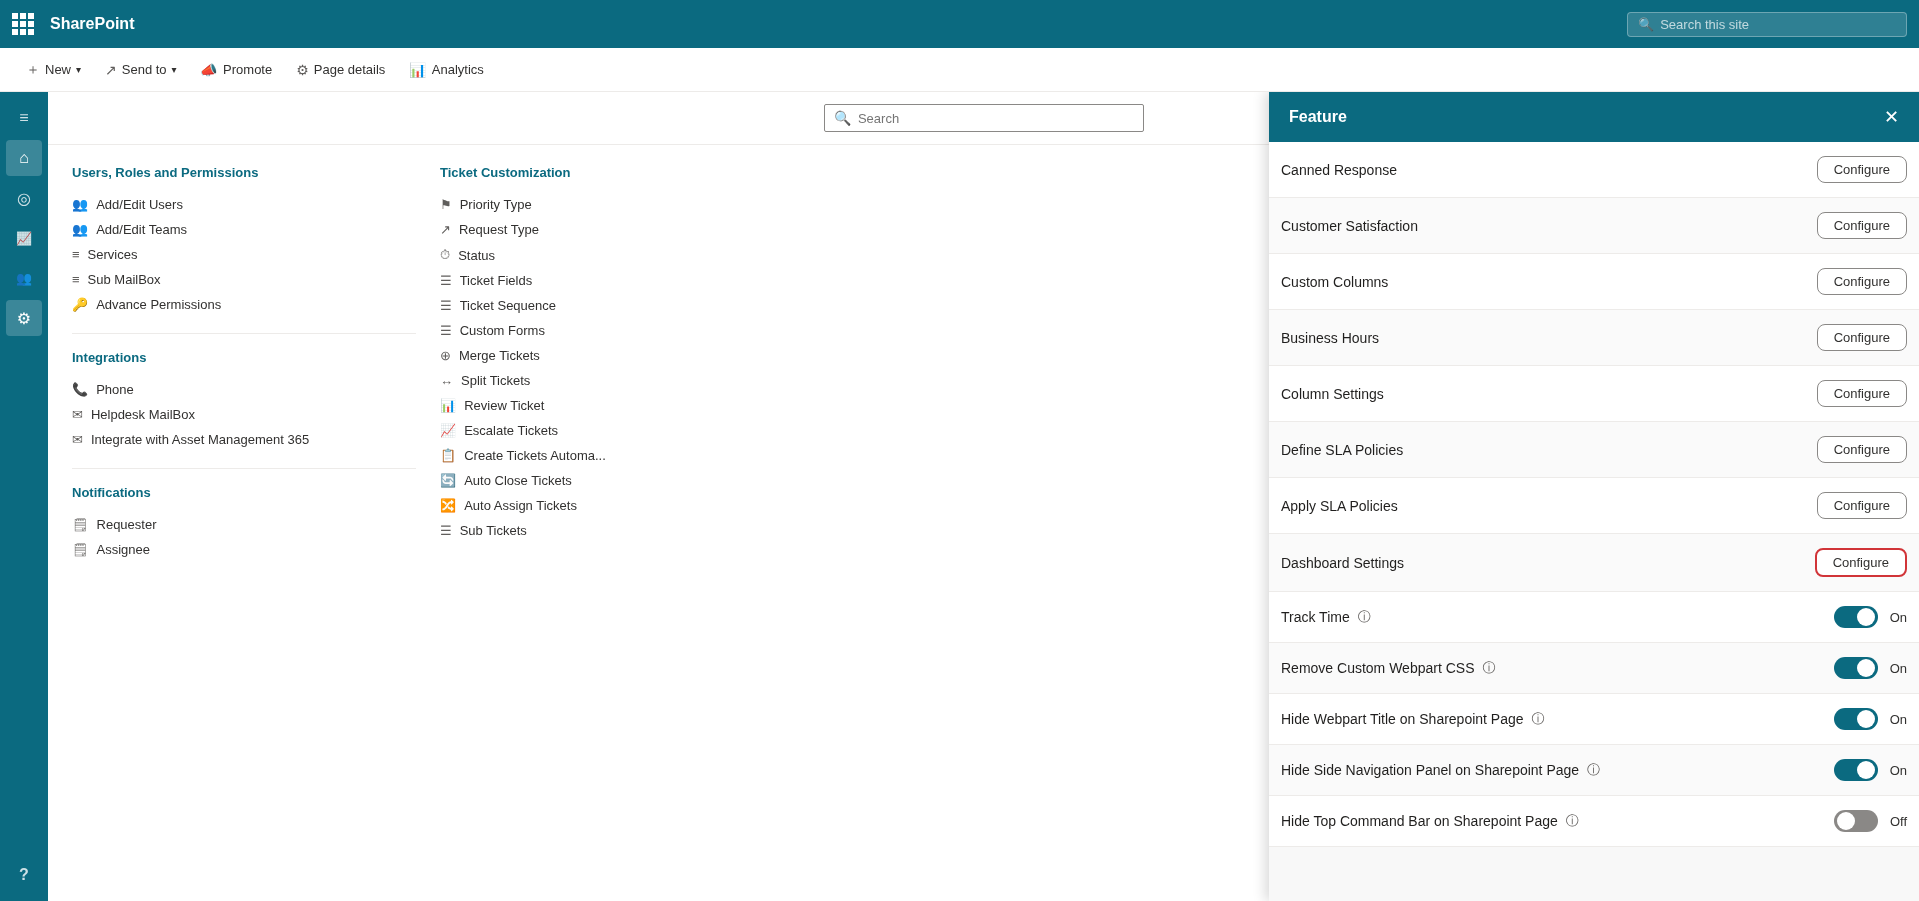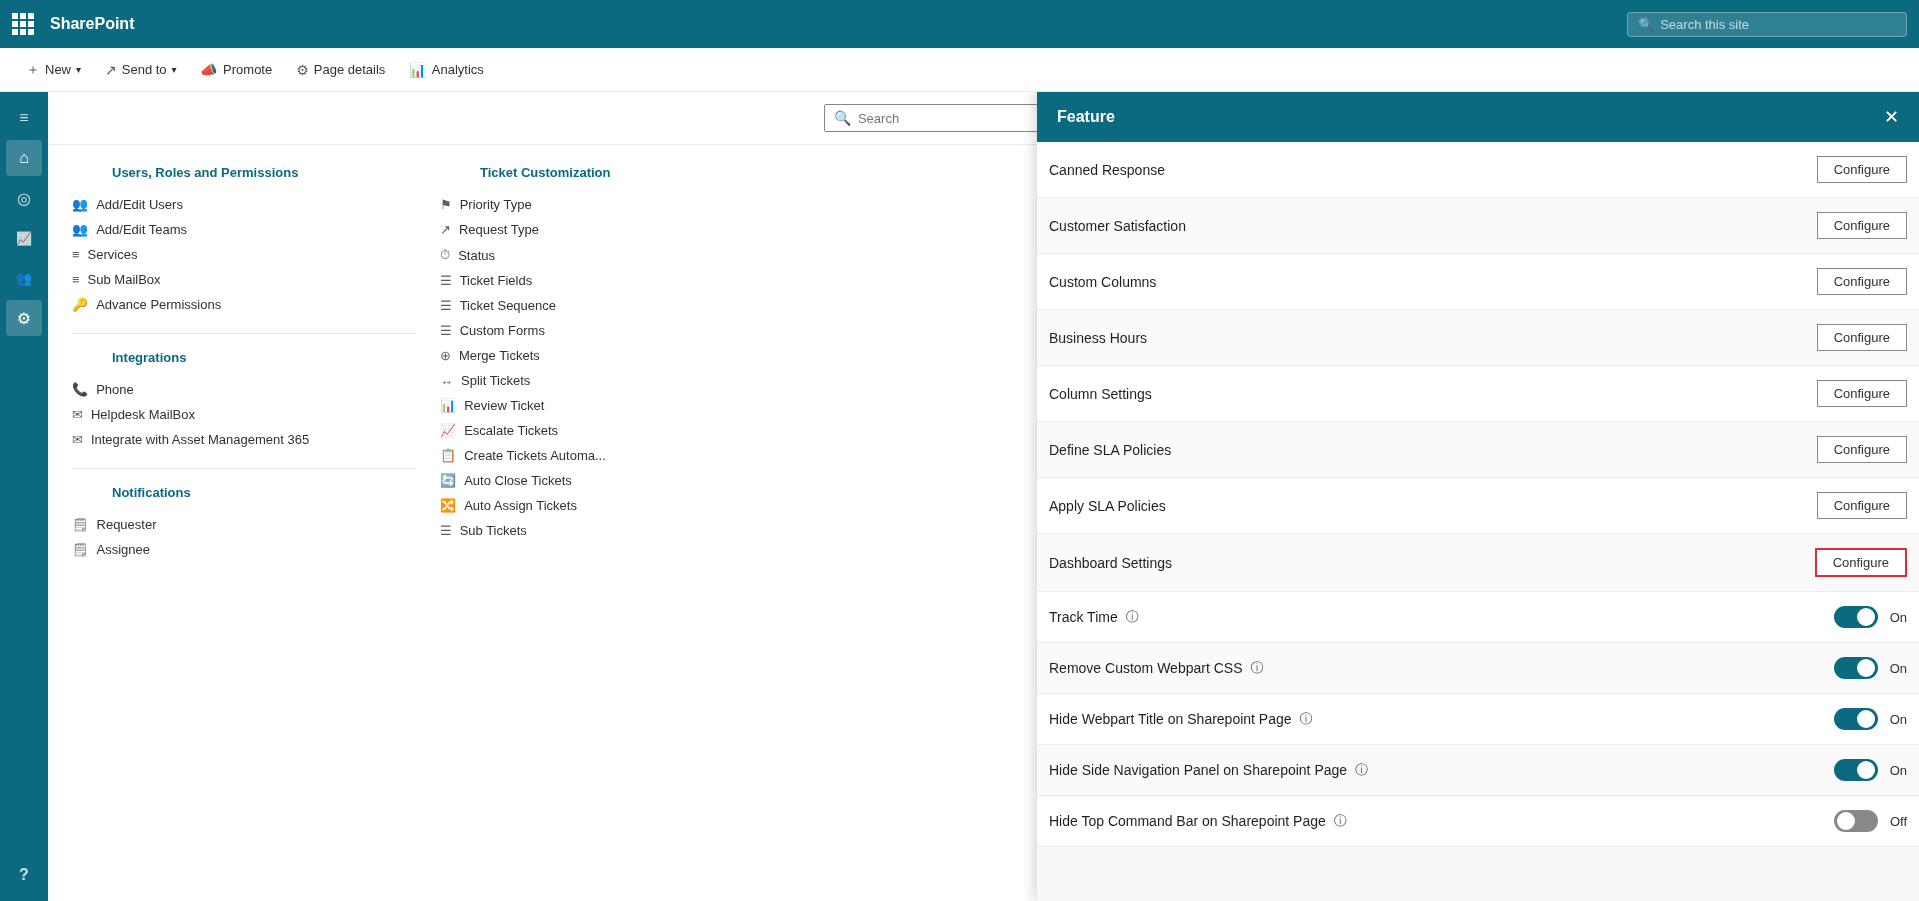--- a/index.html
+++ b/index.html
@@ -140,21 +140,20 @@
       grid-template-columns: 1fr 1fr;
       padding: 20px 24px;
       gap: 24px;
       max-width: 760px;
     }
     .nav-section h3 {
       color: #0b6a80;
       font-size: 13px;
       font-weight: 600;
       margin-bottom: 12px;
-      margin-left: 40px;
     }
     .nav-section ul {
       list-style: none;
     }
     .nav-section ul li {
       display: flex;
       align-items: center;
       gap: 8px;
       padding: 5px 0;
       cursor: pointer;
@@ -165,21 +164,21 @@
     .nav-divider {
       border: none;
       border-top: 1px solid #edebe9;
       margin: 16px 0;
     }
 
     
     .feature-panel {
       position: absolute;
       top: 0; right: 0;
-      width: 882px;
+      width: 650px;
       height: 100%;
       background: white;
       box-shadow: -4px 0 12px rgba(0,0,0,0.15);
       display: flex;
       flex-direction: column;
       z-index: 100;
     }
     .feature-header {
       background: #0b6a80;
       color: white;
@@ -217,21 +216,21 @@
     }
     .feature-row-label .info-icon {
       color: #605e5c; font-size: 13px; cursor: pointer;
     }
     .configure-btn {
       border: 1px solid #8a8886;
       background: white;
       padding: 5px 16px;
       font-size: 13px;
       cursor: pointer;
-      border-radius: 0;
+      border-radius: 8px;
       color: #323130;
     }
     .configure-btn.highlighted {
       border: 2px solid #d13438;
     }
     
     .toggle-wrapper {
       display: flex;
       align-items: center;
       gap: 12px;

